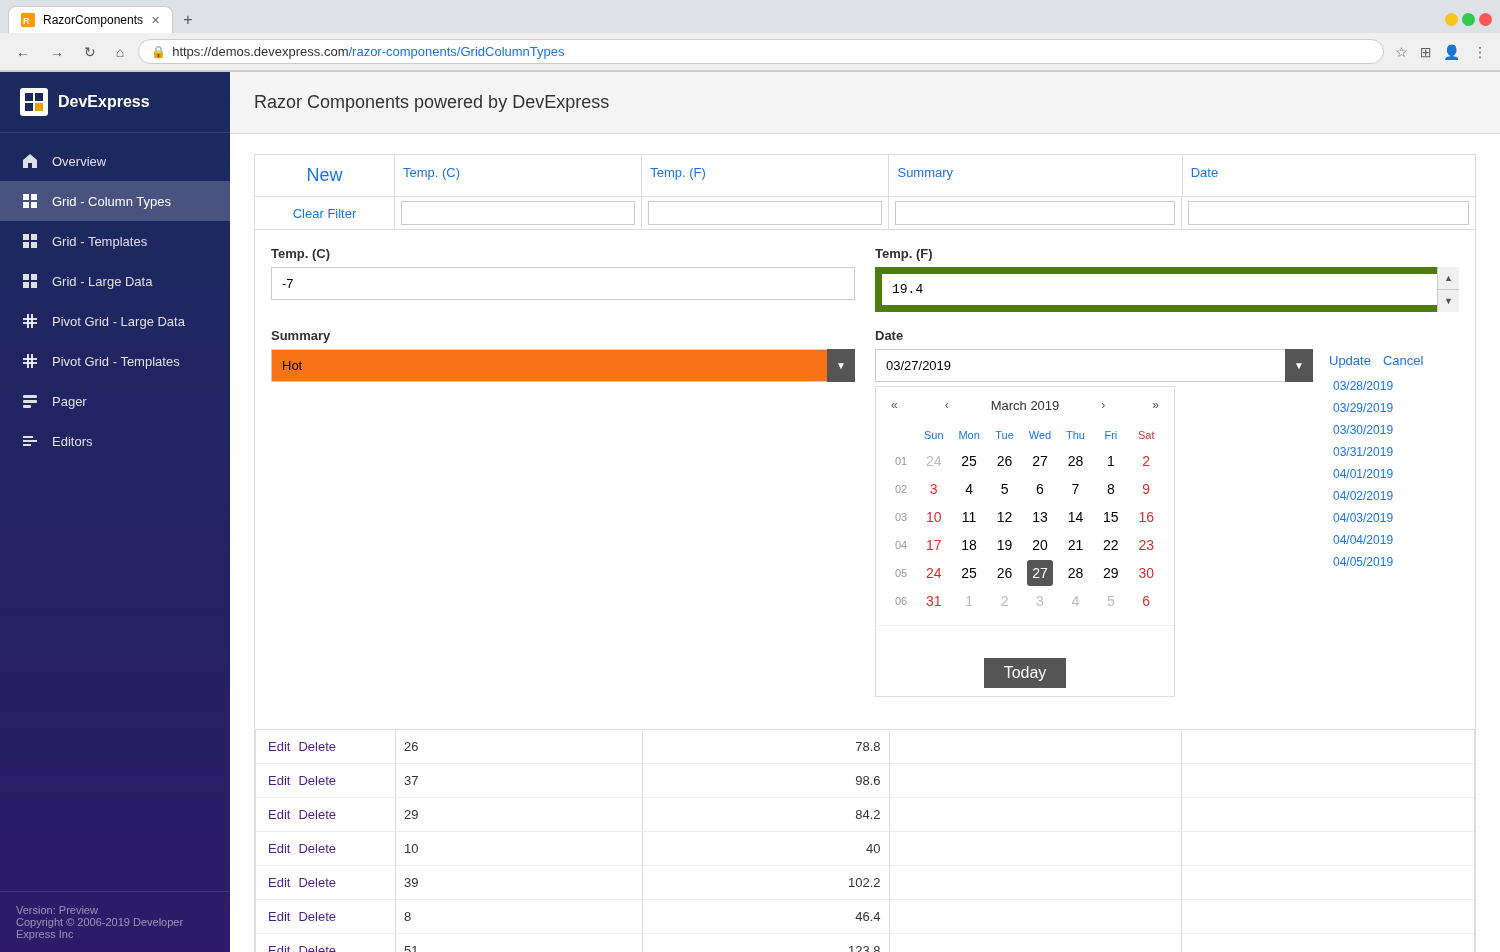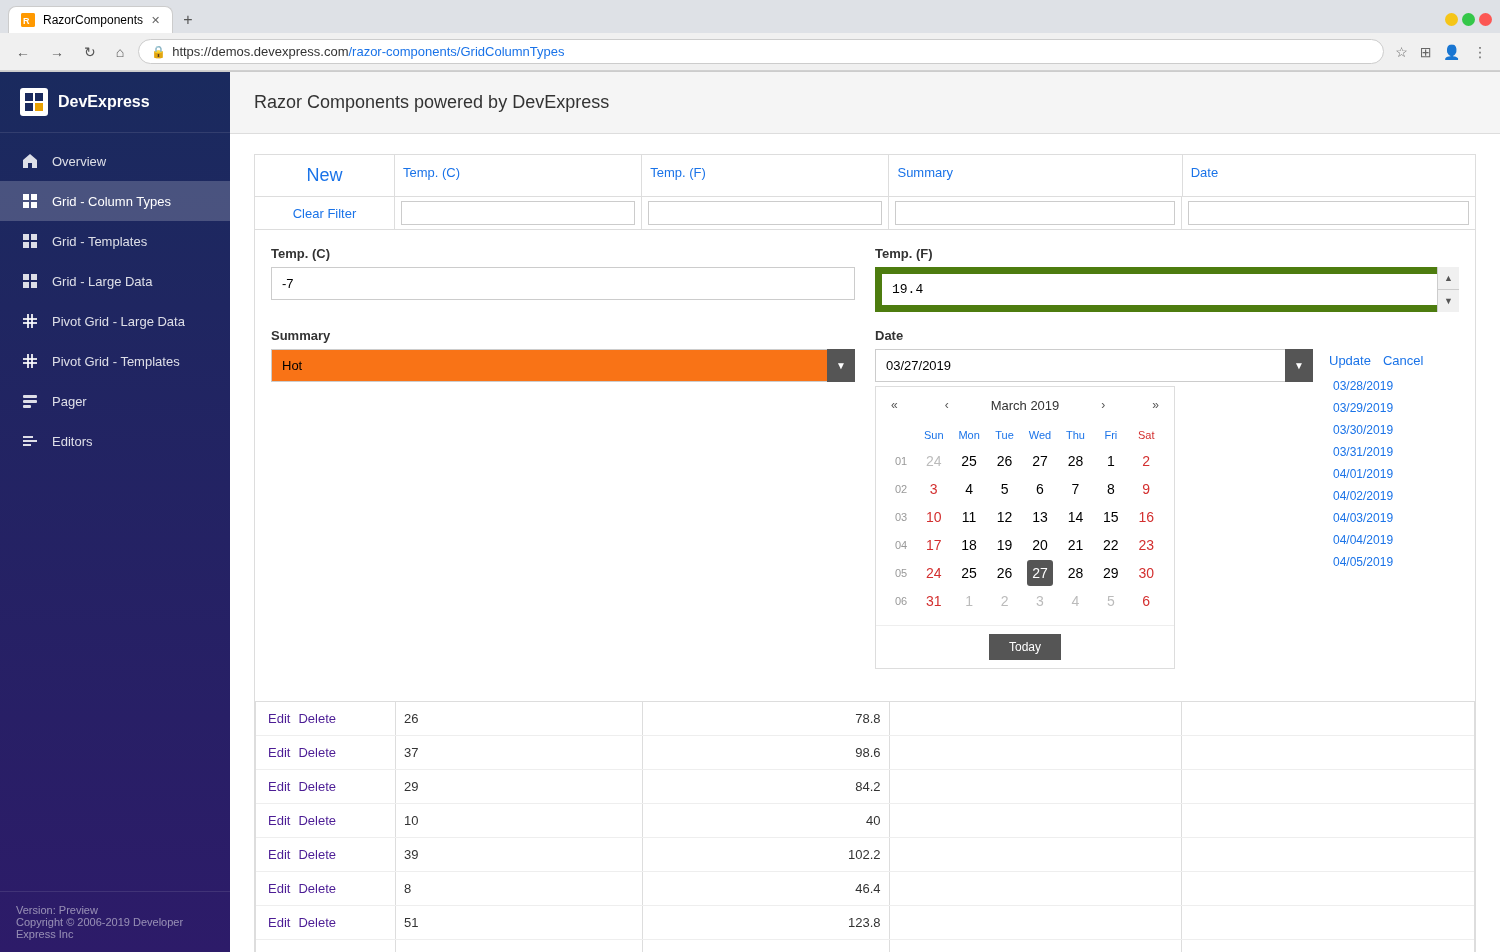--- a/index.html
+++ b/index.html
@@ -99,21 +99,21 @@
     .cal-week-label { font-size: 11px; color: #999; text-align: center; padding: 2px 0; }
     .cal-day-name { font-size: 11px; color: #1a73e8; text-align: center; padding: 2px 0; font-weight: 500; }
     .cal-day-name.weekend { color: #d32f2f; }
     .cal-row { display: grid; grid-template-columns: 30px repeat(7, 1fr); }
     .cal-week-num { font-size: 11px; color: #999; text-align: center; padding: 4px 0; display: flex; align-items: center; justify-content: center; }
     .cal-day { font-size: 14px; text-align: center; padding: 4px 2px; cursor: pointer; border-radius: 50%; width: 26px; height: 26px; display: flex; align-items: center; justify-content: center; margin: 1px auto; }
     .cal-day.other-month { color: #bbb; }
     .cal-day.weekend { color: #d32f2f; }
     .cal-day.selected { background: #555; color: white; border-radius: 3px; }
     .calendar-footer { padding: 8px 10px; border-top: 1px solid #eee; display: flex; justify-content: center; }
-    .today-btn { background: #555; color: white; border: none; padding: 6px 20px; font-size: 12px; cursor: pointer; }
+    .today-btn { background: #555; color: white; border: none; padding: 6px 20px; font-size: 16px; cursor: pointer; margin-top: 24px; }
 
     
     .date-action-btns { display: flex; gap: 12px; justify-content: flex-start; padding: 4px 0; }
     .update-btn { color: #1a73e8; background: none; border: none; cursor: pointer; font-size: 13px; }
     .cancel-btn { color: #1a73e8; background: none; border: none; cursor: pointer; font-size: 13px; }
 
     
     .date-shortcuts { display: flex; flex-direction: column; gap: 2px; }
     .date-shortcut { font-size: 12px; color: #1a73e8; cursor: pointer; padding: 3px 4px; }
 

